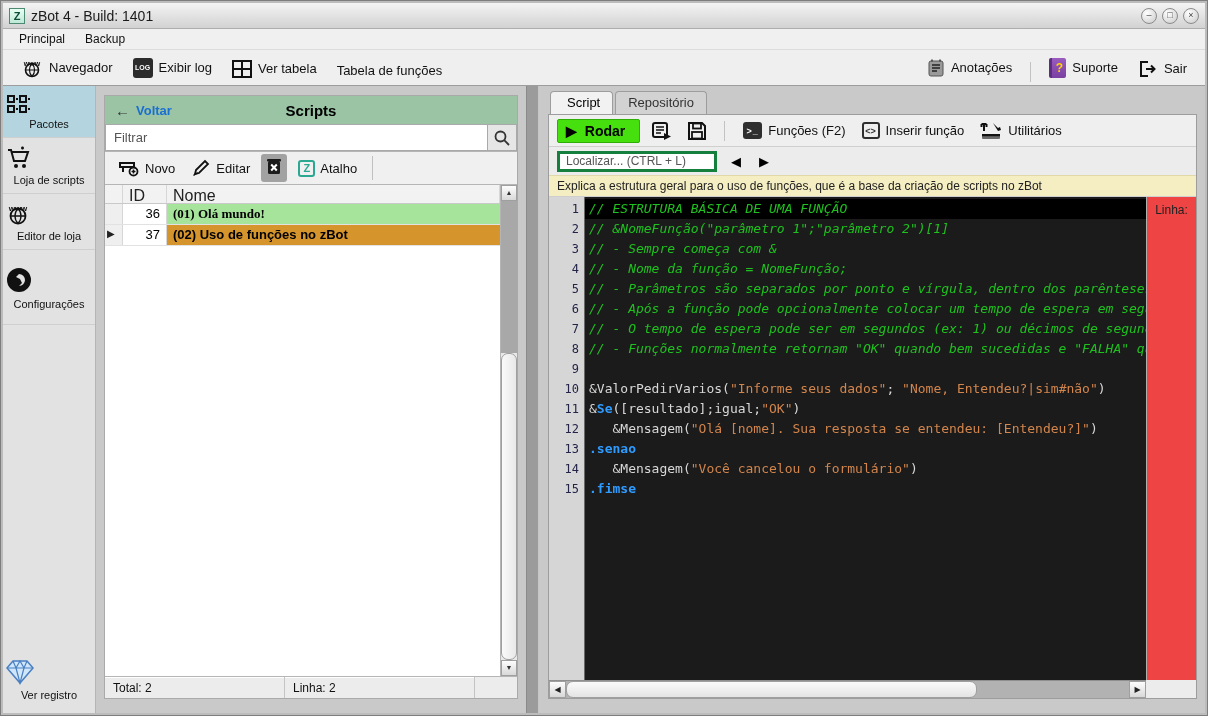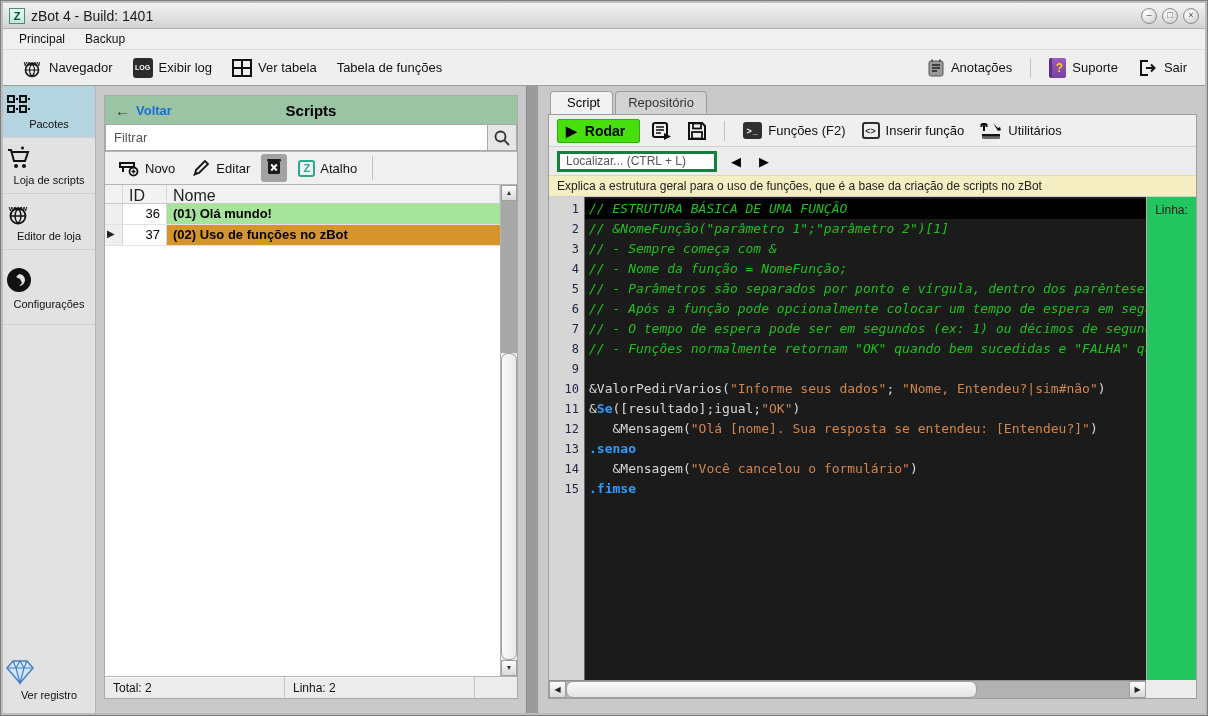--- a/index.html
+++ b/index.html
@@ -12,21 +12,21 @@
   .title-text { font-size:14px; color:#1a1a1a; }
   .win-buttons { margin-left:auto; display:flex; gap:5px; }
   .win-btn { width:16px; height:16px; border-radius:50%; background:radial-gradient(circle at 35% 30%, #ffffff, #c9c9c9); border:1px solid #8b8b8b; font-size:9px; line-height:13px; text-align:center; color:#444; }
 
   
   .menubar { height:21px; background:#f0f0f0; display:flex; align-items:center; padding-left:8px; gap:4px; border-bottom:1px solid #dcdcdc; flex:0 0 auto; }
   .menu-item { font-size:12px; color:#111; padding:2px 8px; }
 
   
   .toolbar { height:36px; background:#efefef; display:flex; align-items:center; padding:0 10px; border-bottom:1px solid #9d9d9d; flex:0 0 auto; }
-  .tb-group { display:flex; align-items:center; gap:4px; }
+  .tb-group { display:flex; align-items:flex-end; gap:4px; }
   .tb-right { margin-left:auto; }
   .tb-btn { display:flex; align-items:center; gap:6px; font-size:13px; color:#111; padding:4px 8px; border-radius:3px; }
   .tb-sep { width:1px; height:20px; background:#c2c2c2; margin:0 6px; }
   .icon { display:inline-flex; align-items:center; justify-content:center; }
 
   .log-icon { width:20px; height:20px; background:#2b2b2b; border-radius:3px; color:#fff; font-size:7px; font-weight:bold; display:flex; align-items:center; justify-content:center; }
   .book-icon { width:17px; height:20px; background:linear-gradient(#9a5bbf,#7a3fa0); border-left:3px solid #5e2c80; border-radius:2px; color:#ffd400; font-weight:bold; font-size:12px; display:flex; align-items:center; justify-content:center; }
 
   
   .main { flex:1 1 auto; display:flex; min-height:0; }
@@ -106,21 +106,21 @@
   .editor-area { flex:1 1 auto; display:flex; min-height:0; }
   .gutter { width:36px; background:#d6d6d6; border-right:1px solid #6a6a6a; flex:0 0 auto; padding-top:2px; }
   .ln { height:20px; line-height:20px; text-align:right; padding-right:5px; font-size:12px; color:#24244a; font-family:"DejaVu Sans Mono", monospace; }
   .code { flex:1 1 auto; background:#1b1b1b; overflow:hidden; padding-top:2px; min-width:0; }
   .code-line { height:20px; line-height:20px; white-space:pre; font-family:"DejaVu Sans Mono", monospace; font-size:13px; padding-left:4px; overflow:hidden; }
   .code-line.current { background:#000; }
   .tok-c { color:#1fc11f; font-style:italic; }
   .tok-s { color:#d2854d; }
   .tok-k { color:#2f9bff; font-weight:bold; }
   .tok-p { color:#d8d8d8; }
-  .line-panel { width:50px; background:#22c55e; border-left:1px solid #b0b0b0; flex:0 0 auto; font-size:12px; color:#222; padding:6px 4px; text-align:center; }
+  .line-panel { width:50px; background:#ef4444; border-left:1px solid #b0b0b0; flex:0 0 auto; font-size:12px; color:#222; padding:6px 4px; text-align:center; }
 
   .hscroll { height:18px; background:#b2b2b2; border-top:1px solid #8f8f8f; display:flex; flex:0 0 auto; margin-right:50px; }
   .hsb-btn { width:17px; background:linear-gradient(#fdfdfd,#d8d8d8); border:1px solid #9f9f9f; font-size:8px; text-align:center; line-height:16px; color:#222; flex:0 0 auto; }
   .hsb-thumbwrap { flex:1; position:relative; }
   .hsb-thumb { position:absolute; left:0; top:0; bottom:0; width:73%; }
 
   svg { display:block; }
 </style>
 </head>
 <body>
@@ -323,21 +323,21 @@
         <div class="list-area">
           <div class="tablewrap">
             <div class="thead">
               <div class="th col-marker"></div>
               <div class="th col-id">ID</div>
               <div class="th col-name">Nome</div>
             </div>
             <div class="trow">
               <div class="td col-marker"></div>
               <div class="td col-id">36</div>
-              <div class="td col-name" style="background:#a6e39b;">(01) Olá mundo!</div>
+              <div class="td col-name" style="background:#a6e39b;font-family:Liberation Serif, serif;">(01) Olá mundo!</div>
             </div>
             <div class="trow">
               <div class="td col-marker">▶</div>
               <div class="td col-id">37</div>
               <div class="td col-name" style="background:#d6952c;">(02) Uso de funções no zBot</div>
             </div>
           </div>
           <div class="vscroll">
             <div class="sb-btn">▲</div>
             <div class="sb-track-dark"></div>

